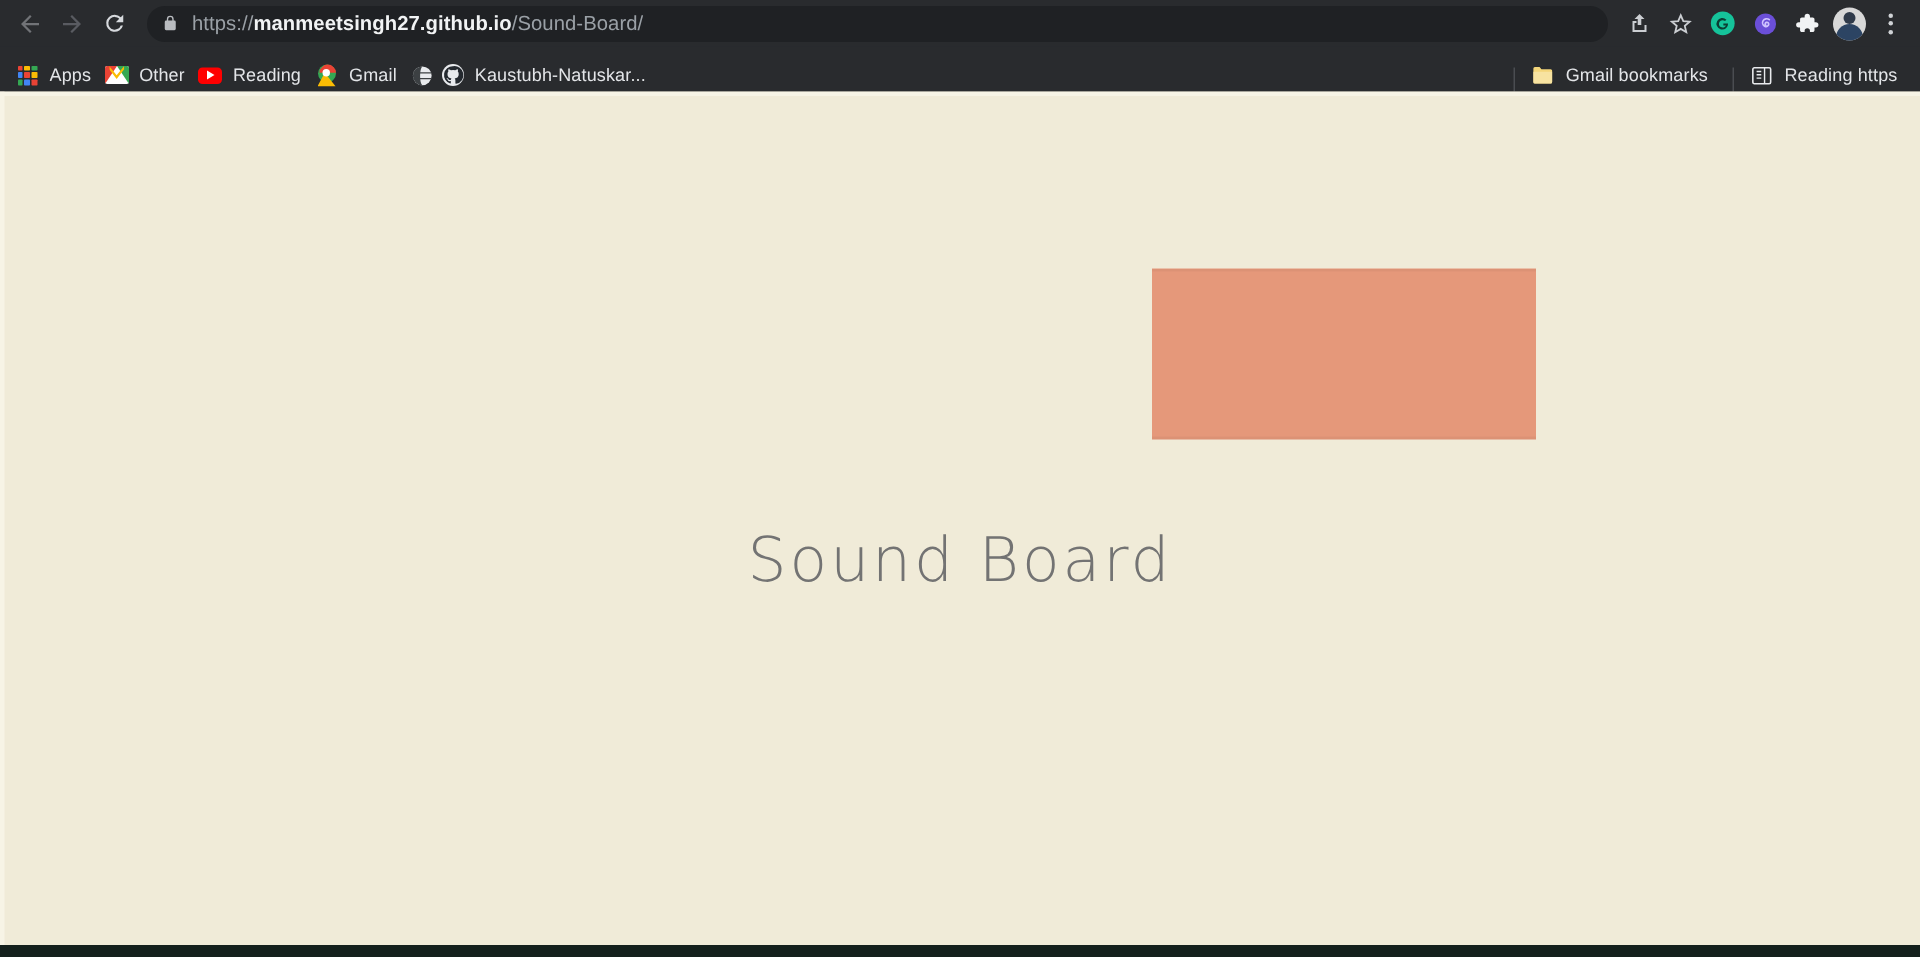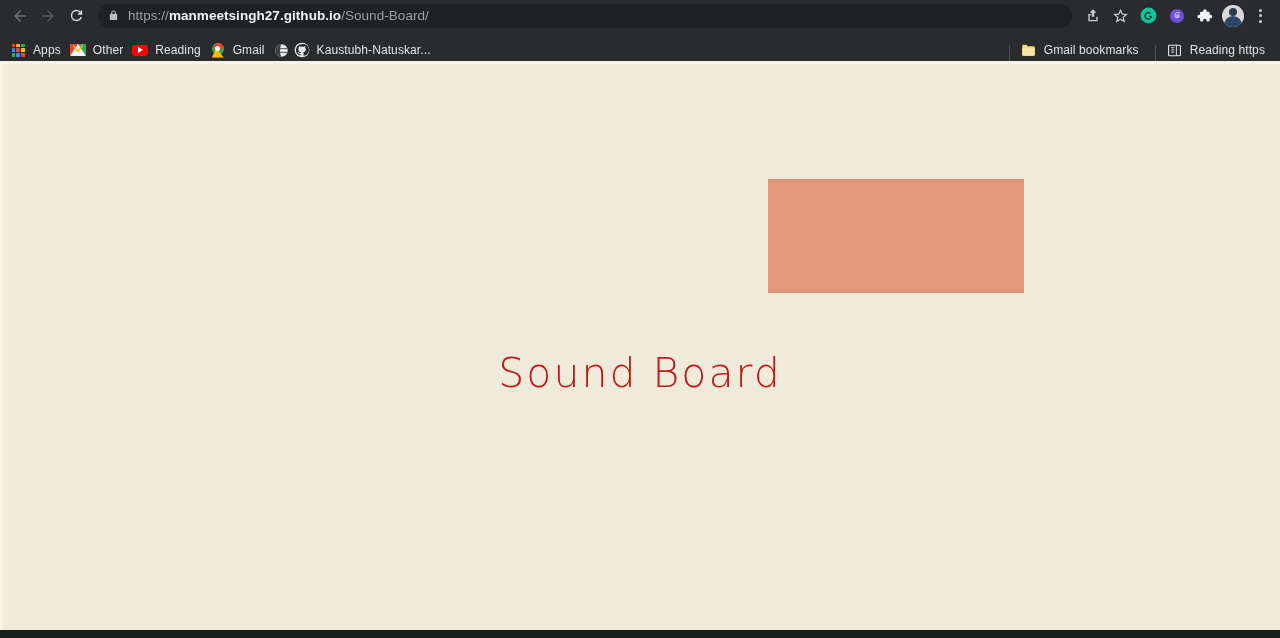--- a/index.html
+++ b/index.html
@@ -297,21 +297,21 @@
   .board-title {
     position: absolute;
     left: 0;
     right: 0;
     top: 288px;
     text-align: center;
     font-family: "DejaVu Sans", sans-serif;
     font-size: 41px;
     font-weight: 300;
     letter-spacing: 2.0px;
-    color: #b91c1c;
+    color: #737373;
     white-space: nowrap;
     user-select: none;
   }
   .bottom-bar {
     position: absolute;
     left: 0; right: 0; bottom: 0;
     height: 8px;
     background: #14201c;
   }
 </style>

